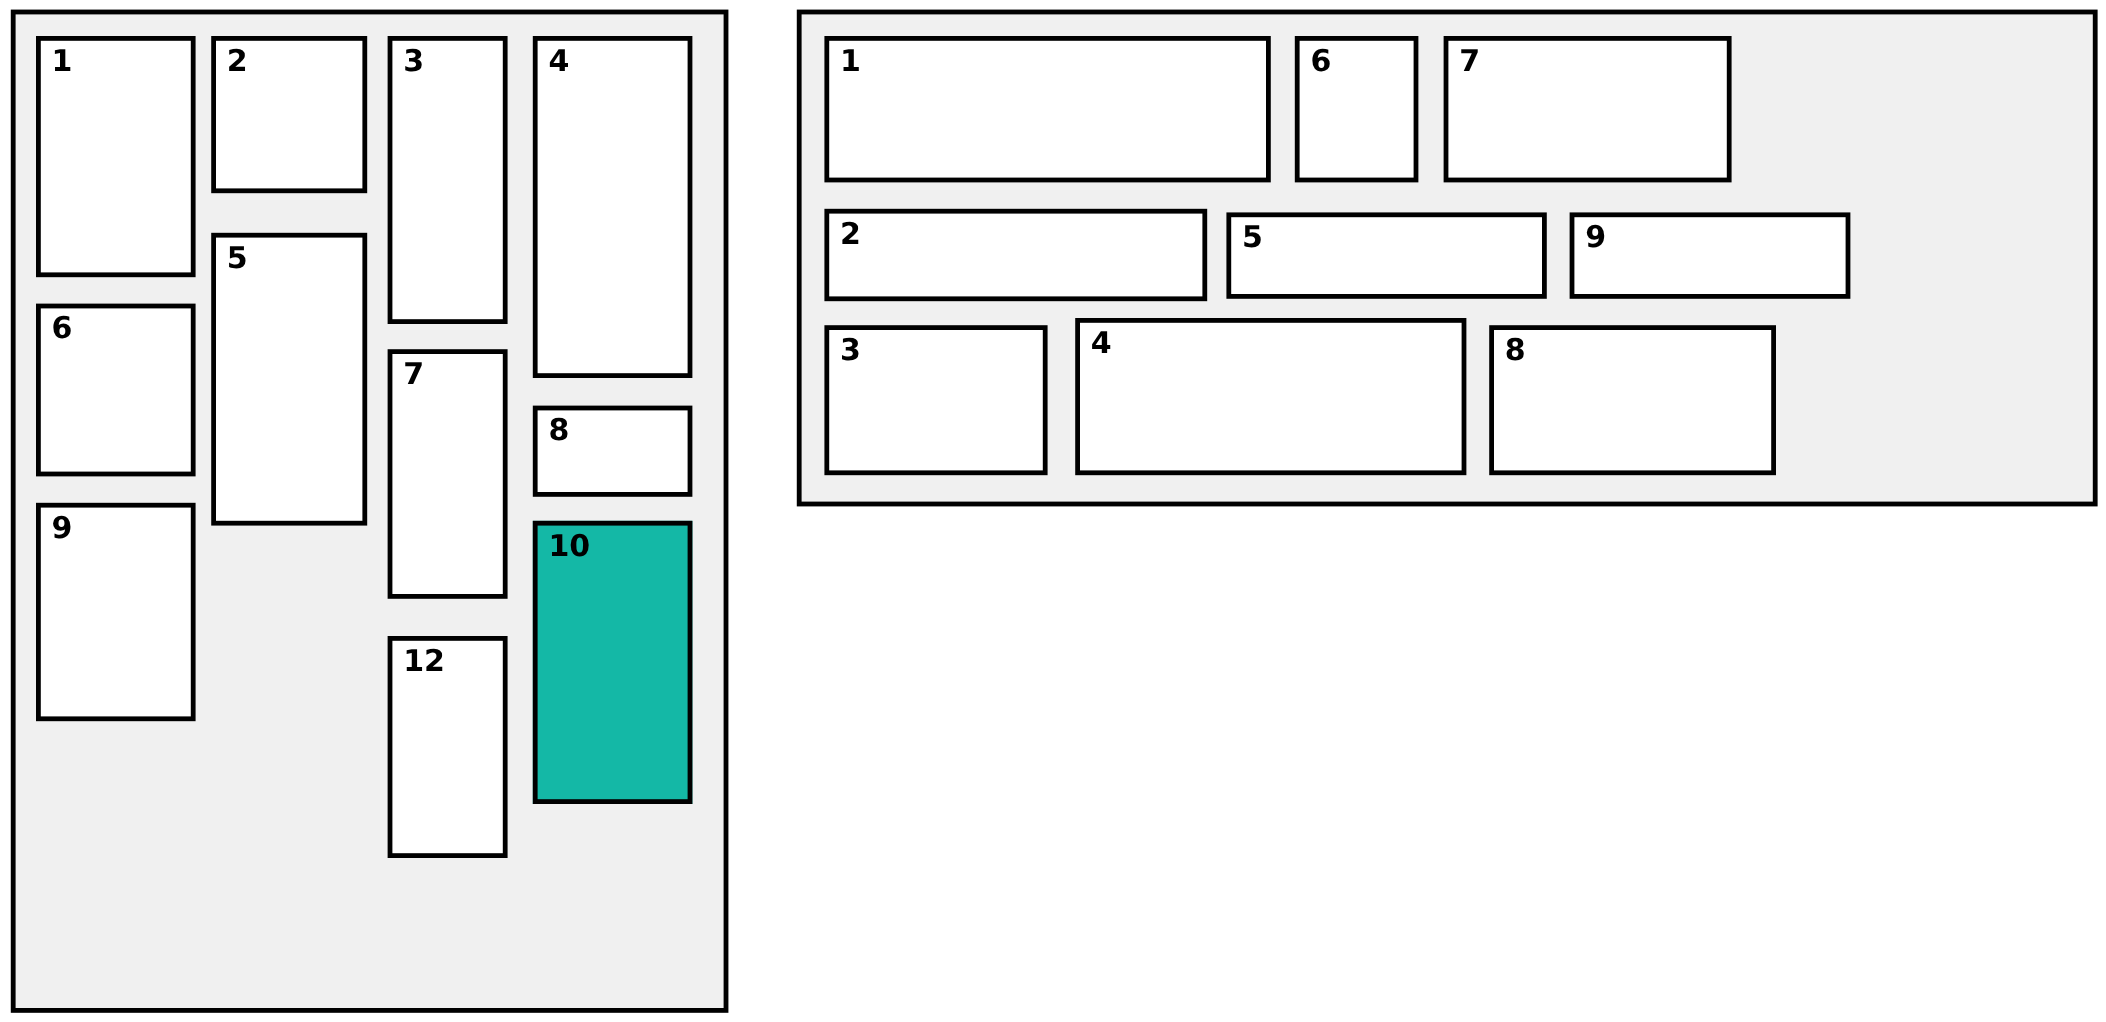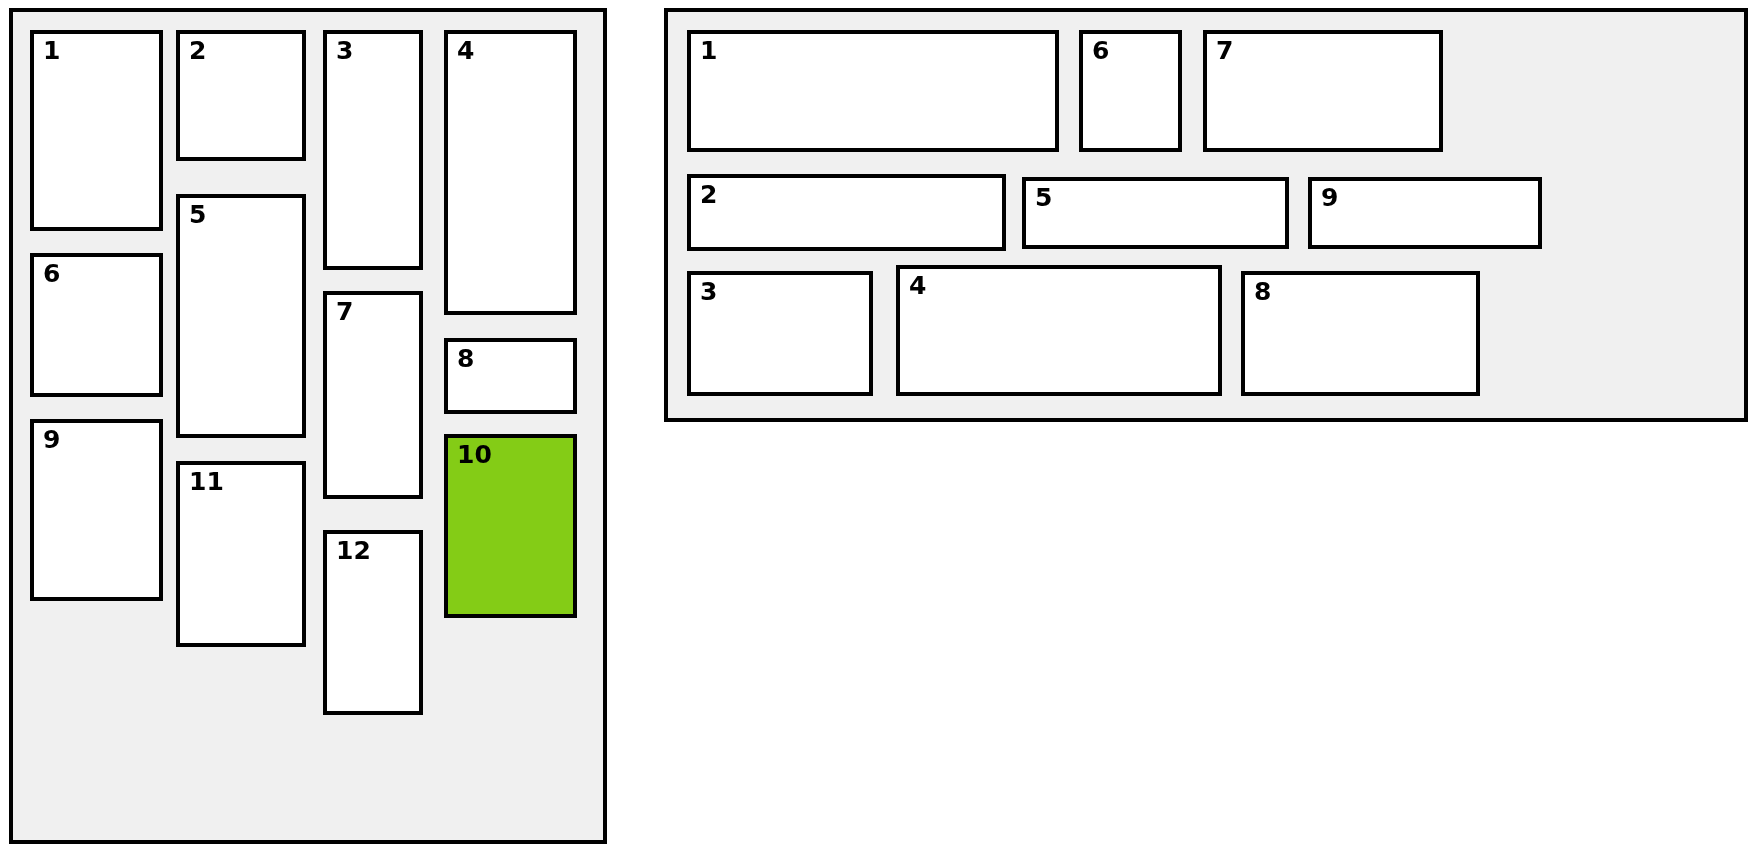--- a/index.html
+++ b/index.html
@@ -72,25 +72,22 @@
       </div>
       <div class="box" style="left: 310px; top: 279px; width: 100px; height: 208px; background: rgb(255, 255, 255); border-color: rgb(0, 0, 0);">
         <span class="box-label" style="color: rgb(0, 0, 0);">7</span>
       </div>
       <div class="box" style="left: 431px; top: 326px; width: 133px; height: 76px; background: rgb(255, 255, 255); border-color: rgb(0, 0, 0);">
         <span class="box-label" style="color: rgb(0, 0, 0);">8</span>
       </div>
       <div class="box" style="left: 17px; top: 407px; width: 133px; height: 182px; background: rgb(255, 255, 255); border-color: rgb(0, 0, 0);">
         <span class="box-label" style="color: rgb(0, 0, 0);">9</span>
       </div>
-      <div class="box" style="left: 431px; top: 422px; width: 133px; height: 184px; background: #84cc16; border-color: rgb(0, 0, 0);">
+      <div class="box" style="left: 431px; top: 422px; width: 133px; height: 236px; background: #14b8a6; border-color: rgb(0, 0, 0);">
         <span class="box-label" style="color: rgb(0, 0, 0);">10</span>
-      </div>
-      <div class="box" style="left: 163px; top: 449px; width: 130px; height: 186px; background: rgb(255, 255, 255); border-color: rgb(0, 0, 0);">
-        <span class="box-label" style="color: rgb(0, 0, 0);">11</span>
       </div>
       <div class="box" style="left: 310px; top: 518px; width: 100px; height: 185px; background: rgb(255, 255, 255); border-color: rgb(0, 0, 0);">
         <span class="box-label" style="color: rgb(0, 0, 0);">12</span>
       </div>
     </div>
     <div class="panel" style="left: 664px; top: 8px; width: 1084px; height: 414px; background: rgb(240, 240, 240); border-color: rgb(0, 0, 0);">
       <div class="box" style="left: 19px; top: 18px; width: 372px; height: 122px; background: rgb(255, 255, 255); border-color: rgb(0, 0, 0);">
         <span class="box-label" style="color: rgb(0, 0, 0);">1</span>
       </div>
       <div class="box" style="left: 411px; top: 18px; width: 103px; height: 122px; background: rgb(255, 255, 255); border-color: rgb(0, 0, 0);">

